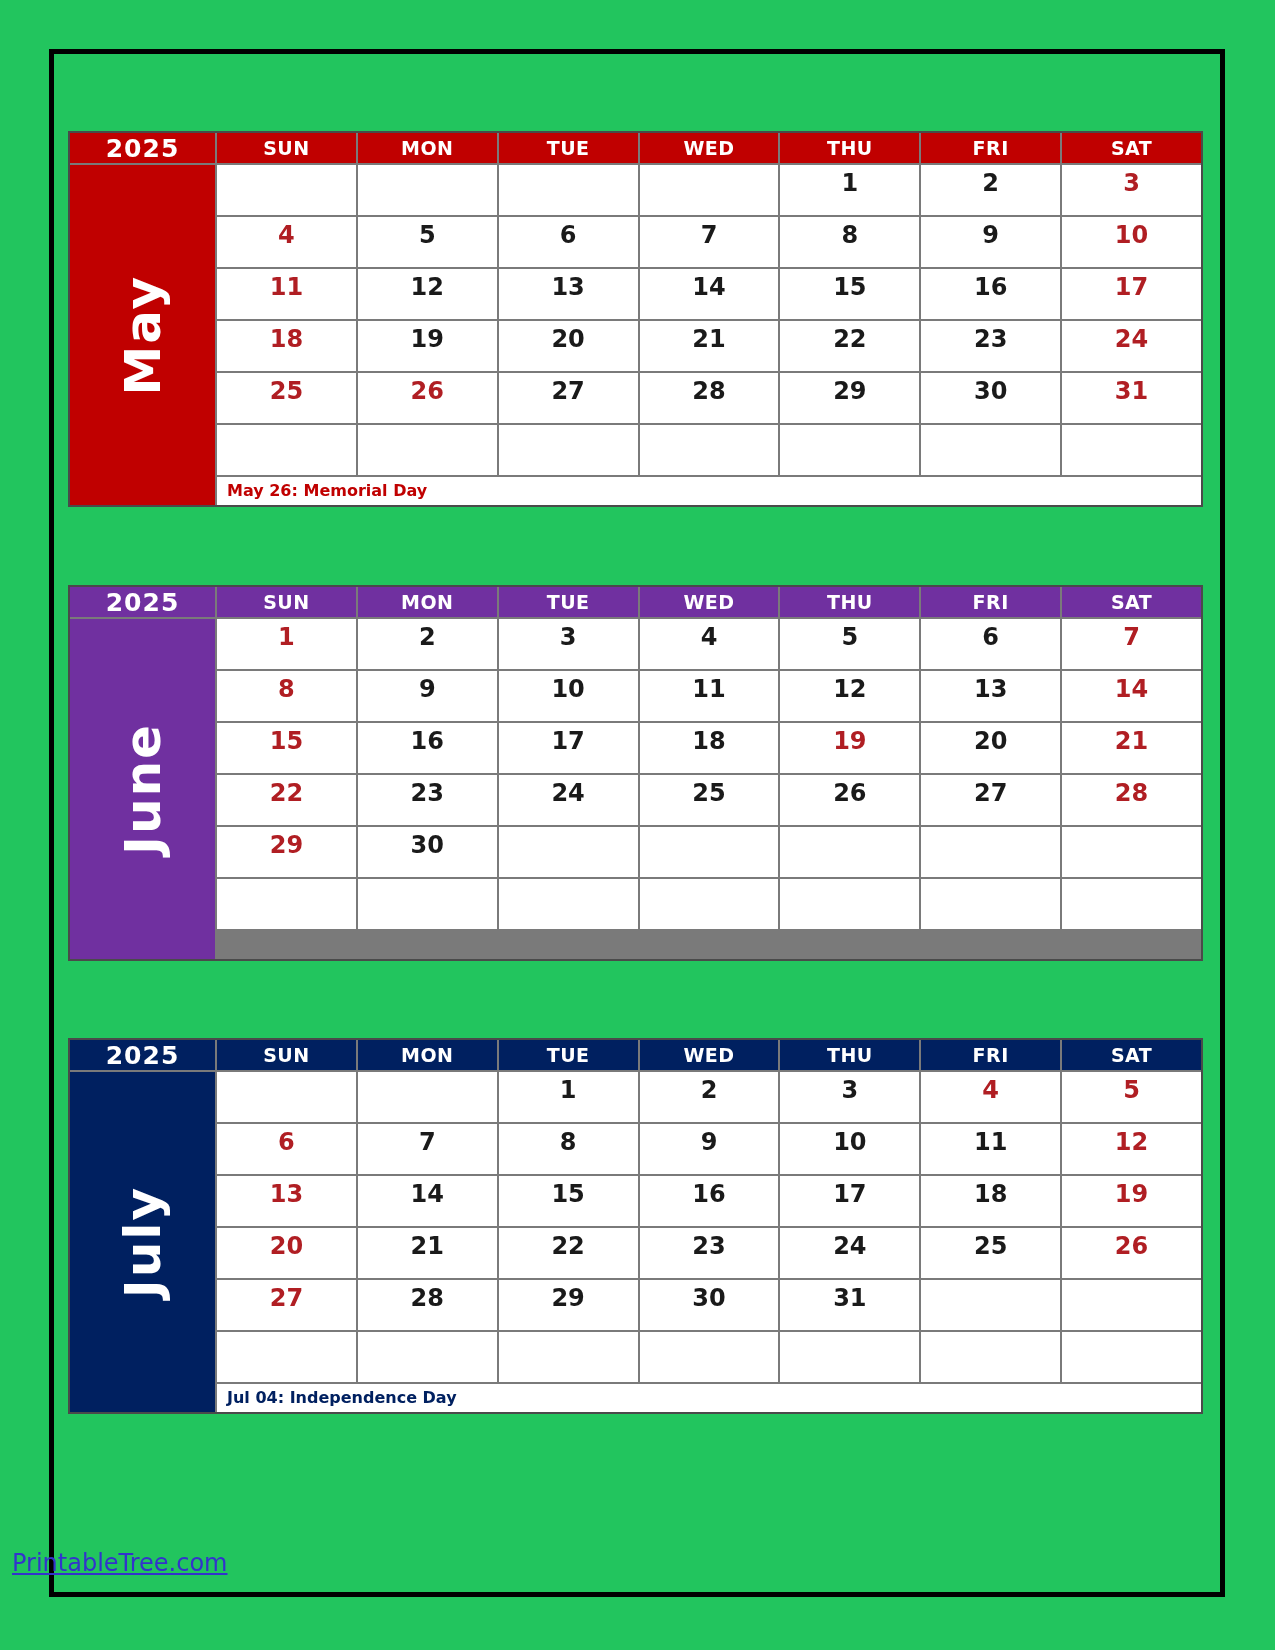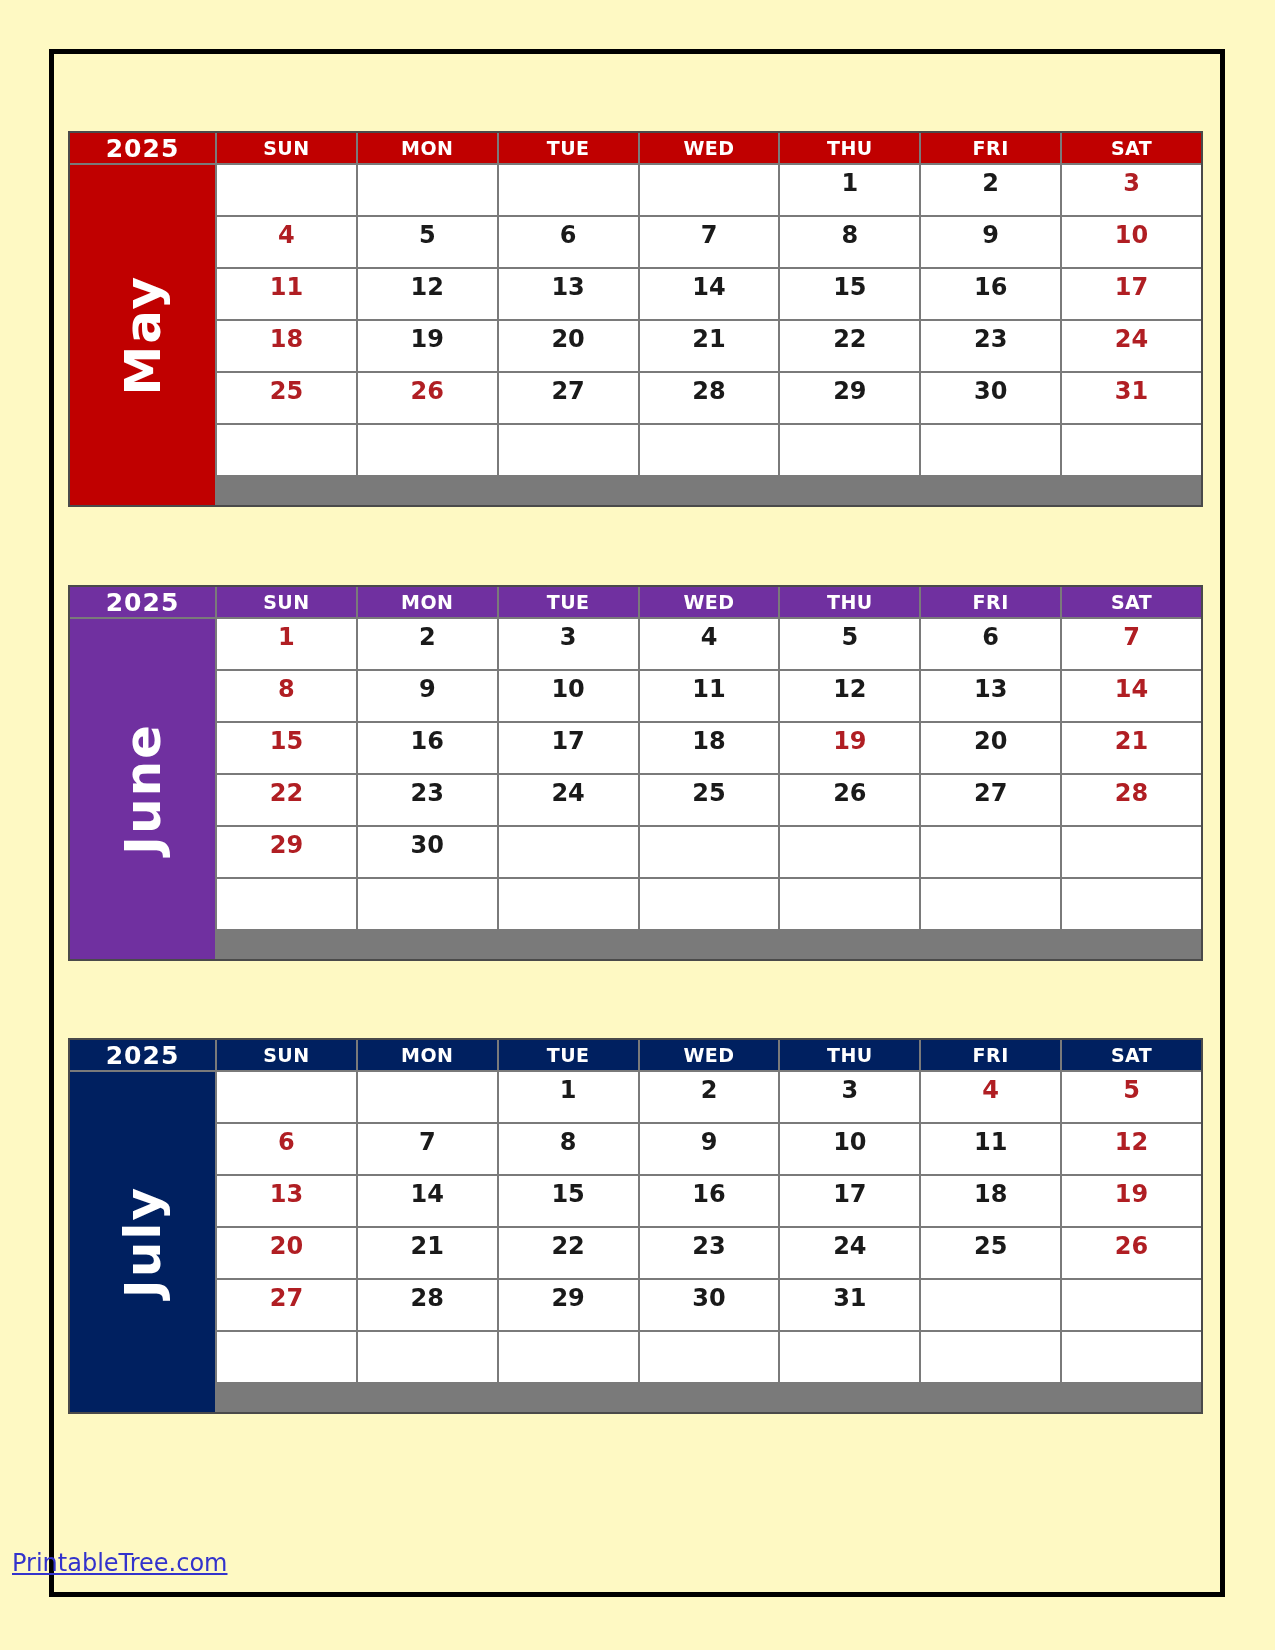--- a/index.html
+++ b/index.html
@@ -1,20 +1,20 @@
 <!DOCTYPE html>
 <html style="--hl: #B01E23;"><head>
 <meta charset="utf-8">
 <style>
   * { margin:0; padding:0; box-sizing:border-box; }
   html,body { background:#ffffff; }
   .page {
     position:relative;
     width:1275px; height:1650px;
-    background:#fef9c3;
+    background:#22c55e;
     font-family:"DejaVu Sans","Liberation Sans",sans-serif;
     overflow:hidden;
   }
   .frame {
     position:absolute; left:49px; top:49px;
     width:1176px; height:1548px;
     border:5px solid #000000;
   }
   .calendar { position:absolute; left:68px; width:1135px; }
   #cal-0 { top:131px; }
@@ -86,20 +86,21 @@
 
 <div class="page">
   <div class="frame"></div>
 
   <section class="calendar" id="cal-0" style="--accent: #C00000;">
     <div class="cal-grid">
       <div class="cell year">2025</div>
       <div class="cell side">
         <span class="month-name">May</span>
       </div>
+      <div class="cell holiday">May 26: Memorial Day</div>
     <div class="cell dow" style="grid-area: 1 / 2;">SUN</div>
         <div class="cell dow" style="grid-area: 1 / 3;">MON</div>
         <div class="cell dow" style="grid-area: 1 / 4;">TUE</div>
         <div class="cell dow" style="grid-area: 1 / 5;">WED</div>
         <div class="cell dow" style="grid-area: 1 / 6;">THU</div>
         <div class="cell dow" style="grid-area: 1 / 7;">FRI</div>
         <div class="cell dow" style="grid-area: 1 / 8;">SAT</div>
         <div class="cell day" style="grid-area: 2 / 2;"></div>
         <div class="cell day" style="grid-area: 2 / 3;"></div>
         <div class="cell day" style="grid-area: 2 / 4;"></div>
@@ -202,20 +203,21 @@
         <div class="cell day" style="grid-area: 7 / 8;"></div>
       </div>
   </section>
 
   <section class="calendar" id="cal-2" style="--accent: #002060;">
     <div class="cal-grid">
       <div class="cell year">2025</div>
       <div class="cell side">
         <span class="month-name">July</span>
       </div>
+      <div class="cell holiday">Jul 04: Independence Day</div>
     <div class="cell dow" style="grid-area: 1 / 2;">SUN</div>
         <div class="cell dow" style="grid-area: 1 / 3;">MON</div>
         <div class="cell dow" style="grid-area: 1 / 4;">TUE</div>
         <div class="cell dow" style="grid-area: 1 / 5;">WED</div>
         <div class="cell dow" style="grid-area: 1 / 6;">THU</div>
         <div class="cell dow" style="grid-area: 1 / 7;">FRI</div>
         <div class="cell dow" style="grid-area: 1 / 8;">SAT</div>
         <div class="cell day" style="grid-area: 2 / 2;"></div>
         <div class="cell day" style="grid-area: 2 / 3;"></div>
         <div class="cell day" style="grid-area: 2 / 4;">1</div>

